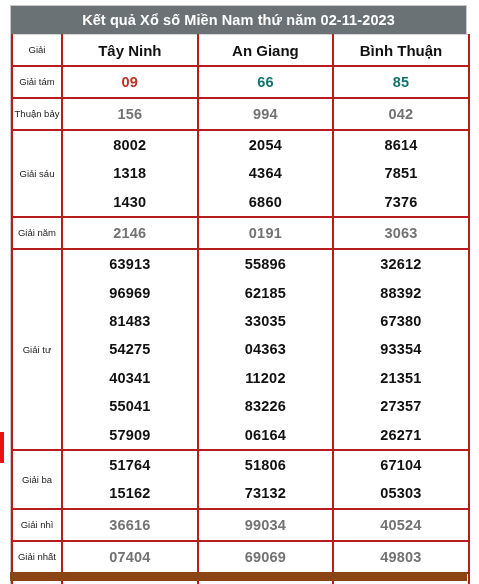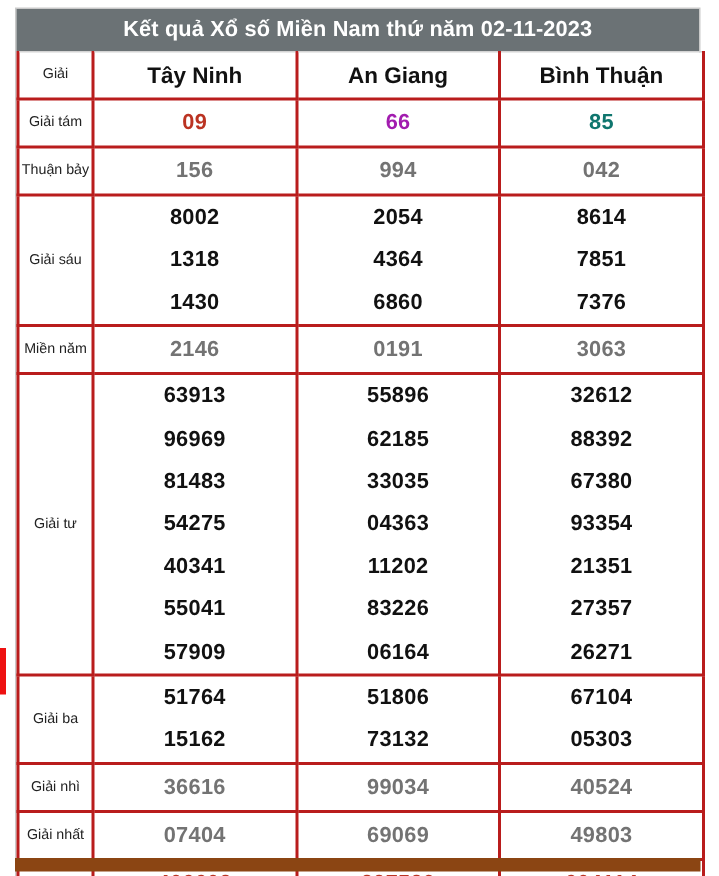--- a/index.html
+++ b/index.html
@@ -143,21 +143,21 @@
       <tbody id="table-body">
           <tr>
             <td class="label">Giải</td>
             <td class="province">Tây Ninh</td>
             <td class="province">An Giang</td>
             <td class="province">Bình Thuận</td>
           </tr>
           <tr>
             <td class="label">Giải tám</td>
             <td class="num accent" style="color: rgb(187, 51, 34);">09</td>
-            <td class="num accent" style="color: #a21caf;">66</td>
+            <td class="num accent" style="color: #0f766e;">66</td>
             <td class="num accent" style="color: #0f766e;">85</td>
           </tr>
           <tr>
             <td class="label">Thuận bảy</td>
             <td class="num">156</td>
             <td class="num">994</td>
             <td class="num">042</td>
           </tr>
           <tr>
             <td class="label">Giải sáu</td>
@@ -171,21 +171,21 @@
               <div class="line">4364</div>
               <div class="line">6860</div>
             </td>
             <td class="stack">
               <div class="line">8614</div>
               <div class="line">7851</div>
               <div class="line">7376</div>
             </td>
           </tr>
           <tr>
-            <td class="label">Miền năm</td>
+            <td class="label">Giải năm</td>
             <td class="num">2146</td>
             <td class="num">0191</td>
             <td class="num">3063</td>
           </tr>
           <tr>
             <td class="label">Giải tư</td>
             <td class="stack">
               <div class="line">63913</div>
               <div class="line">96969</div>
               <div class="line">81483</div>

